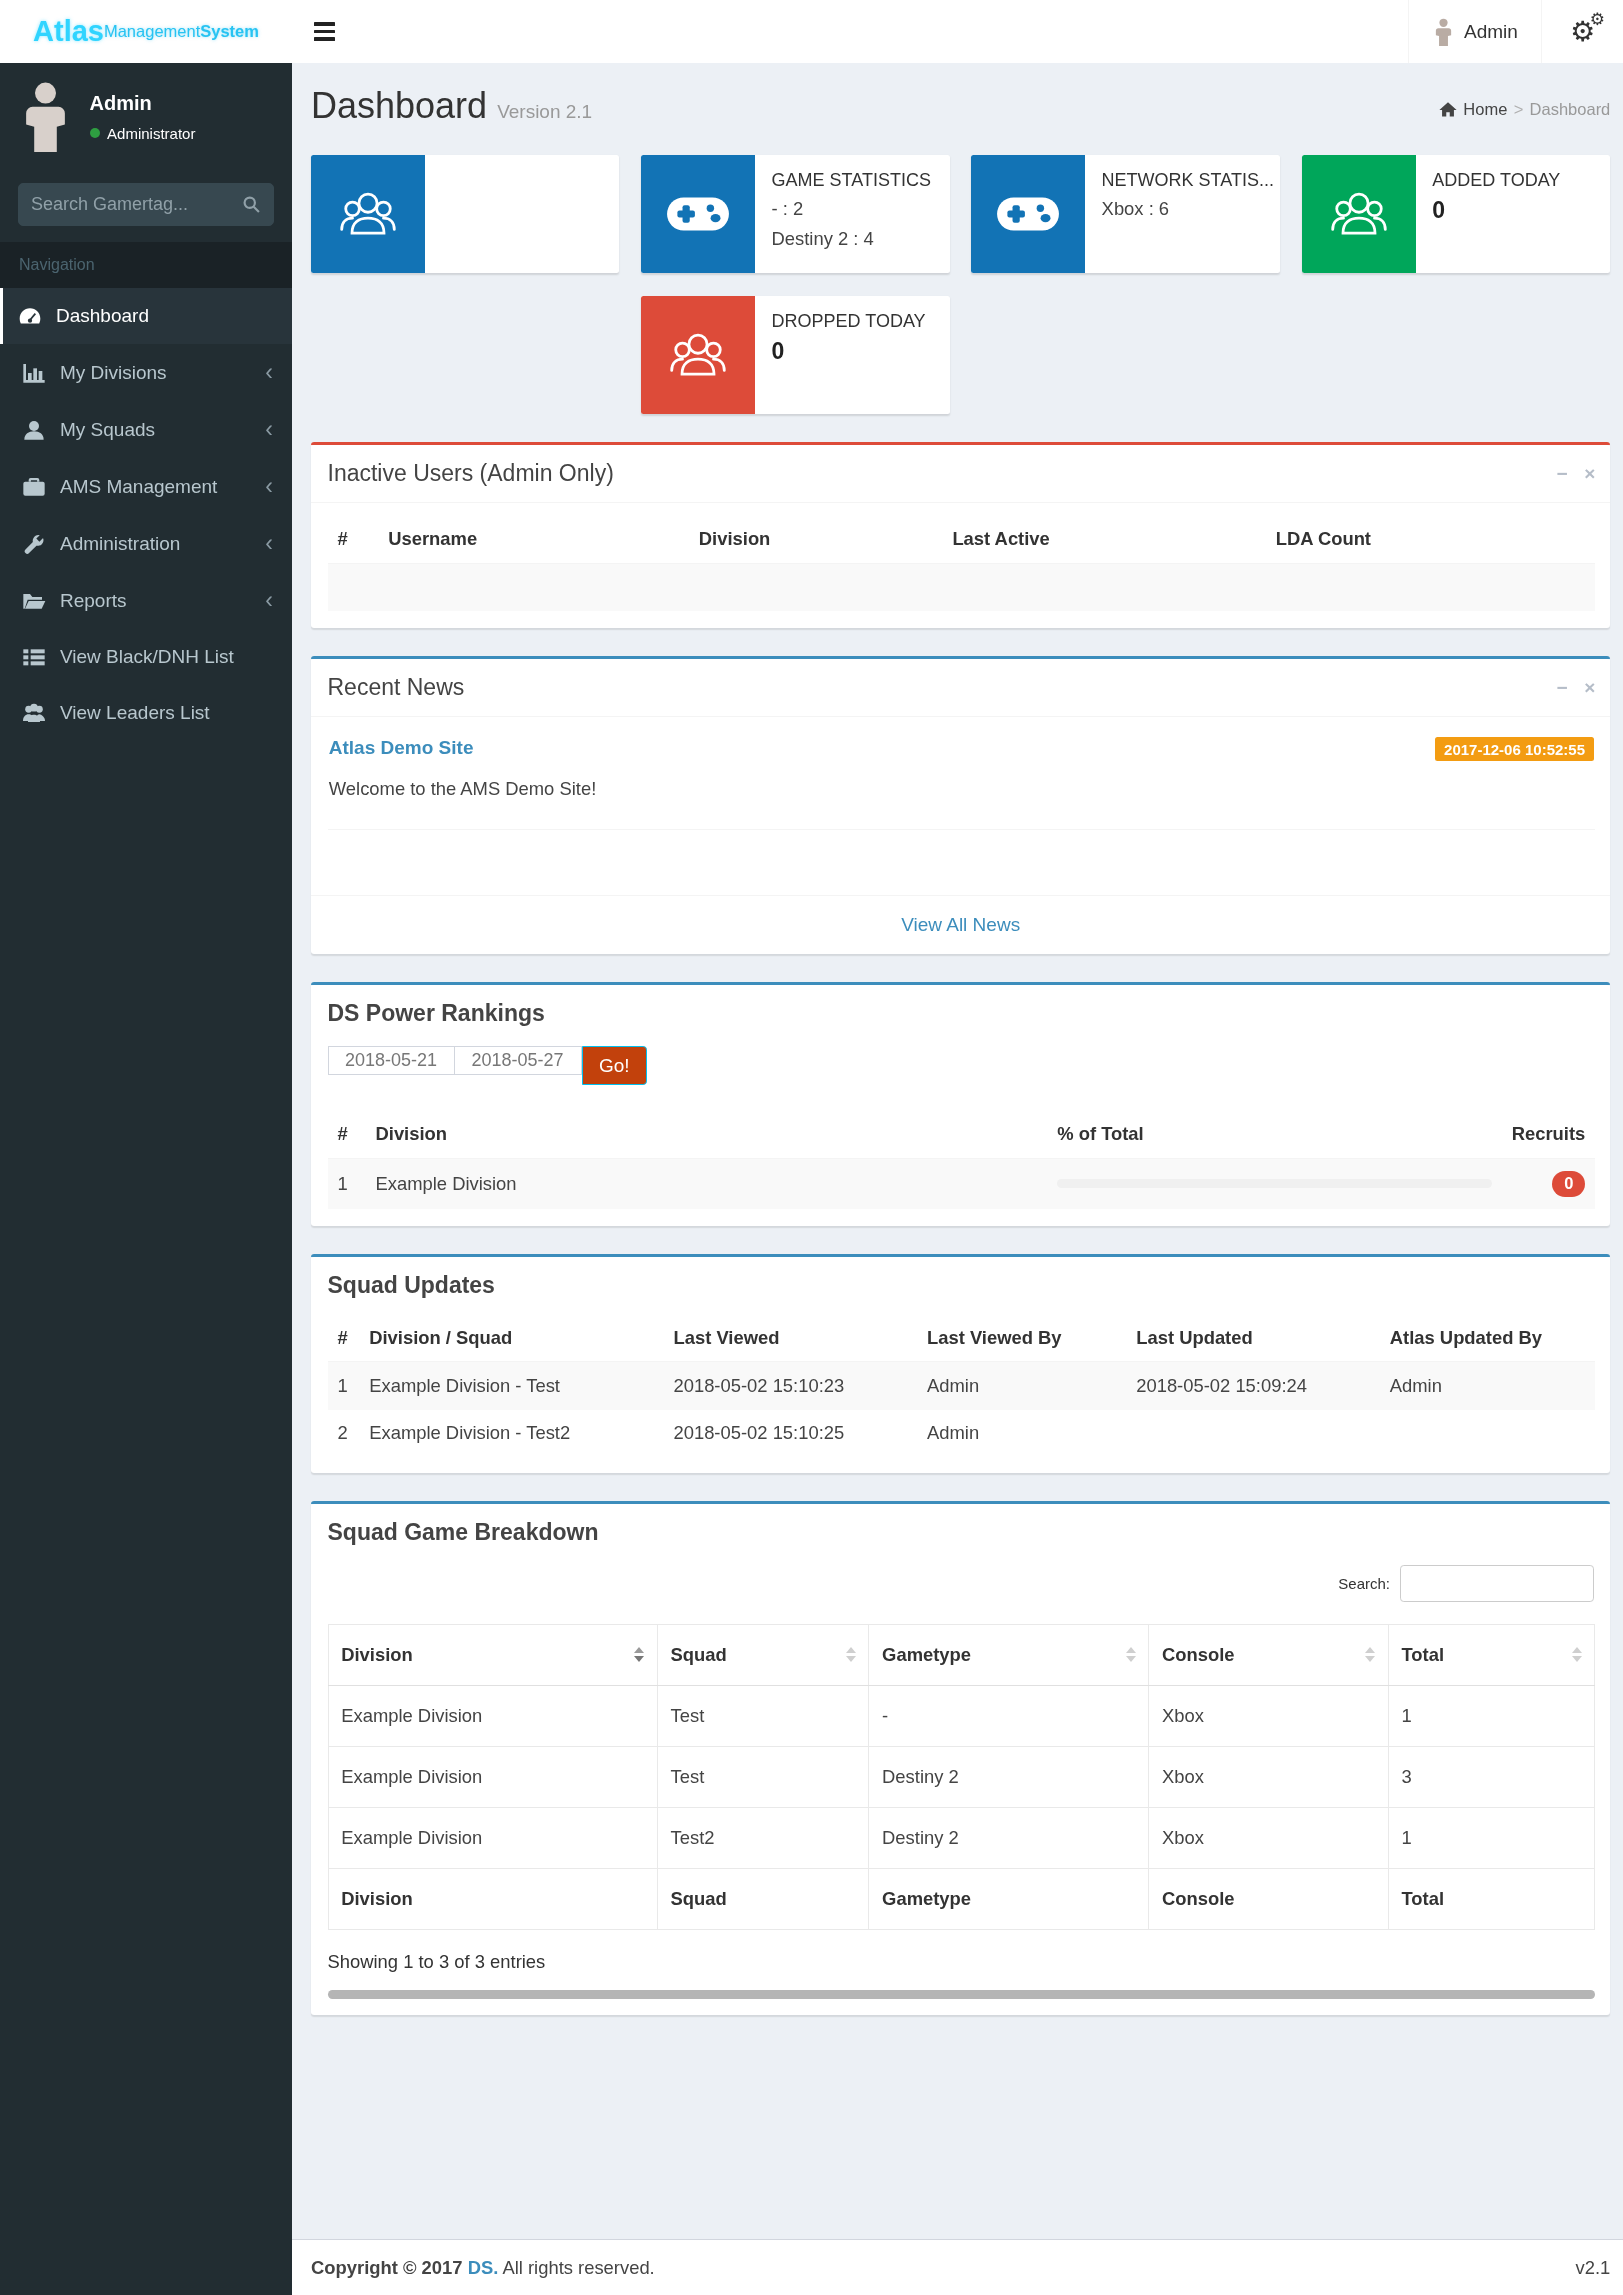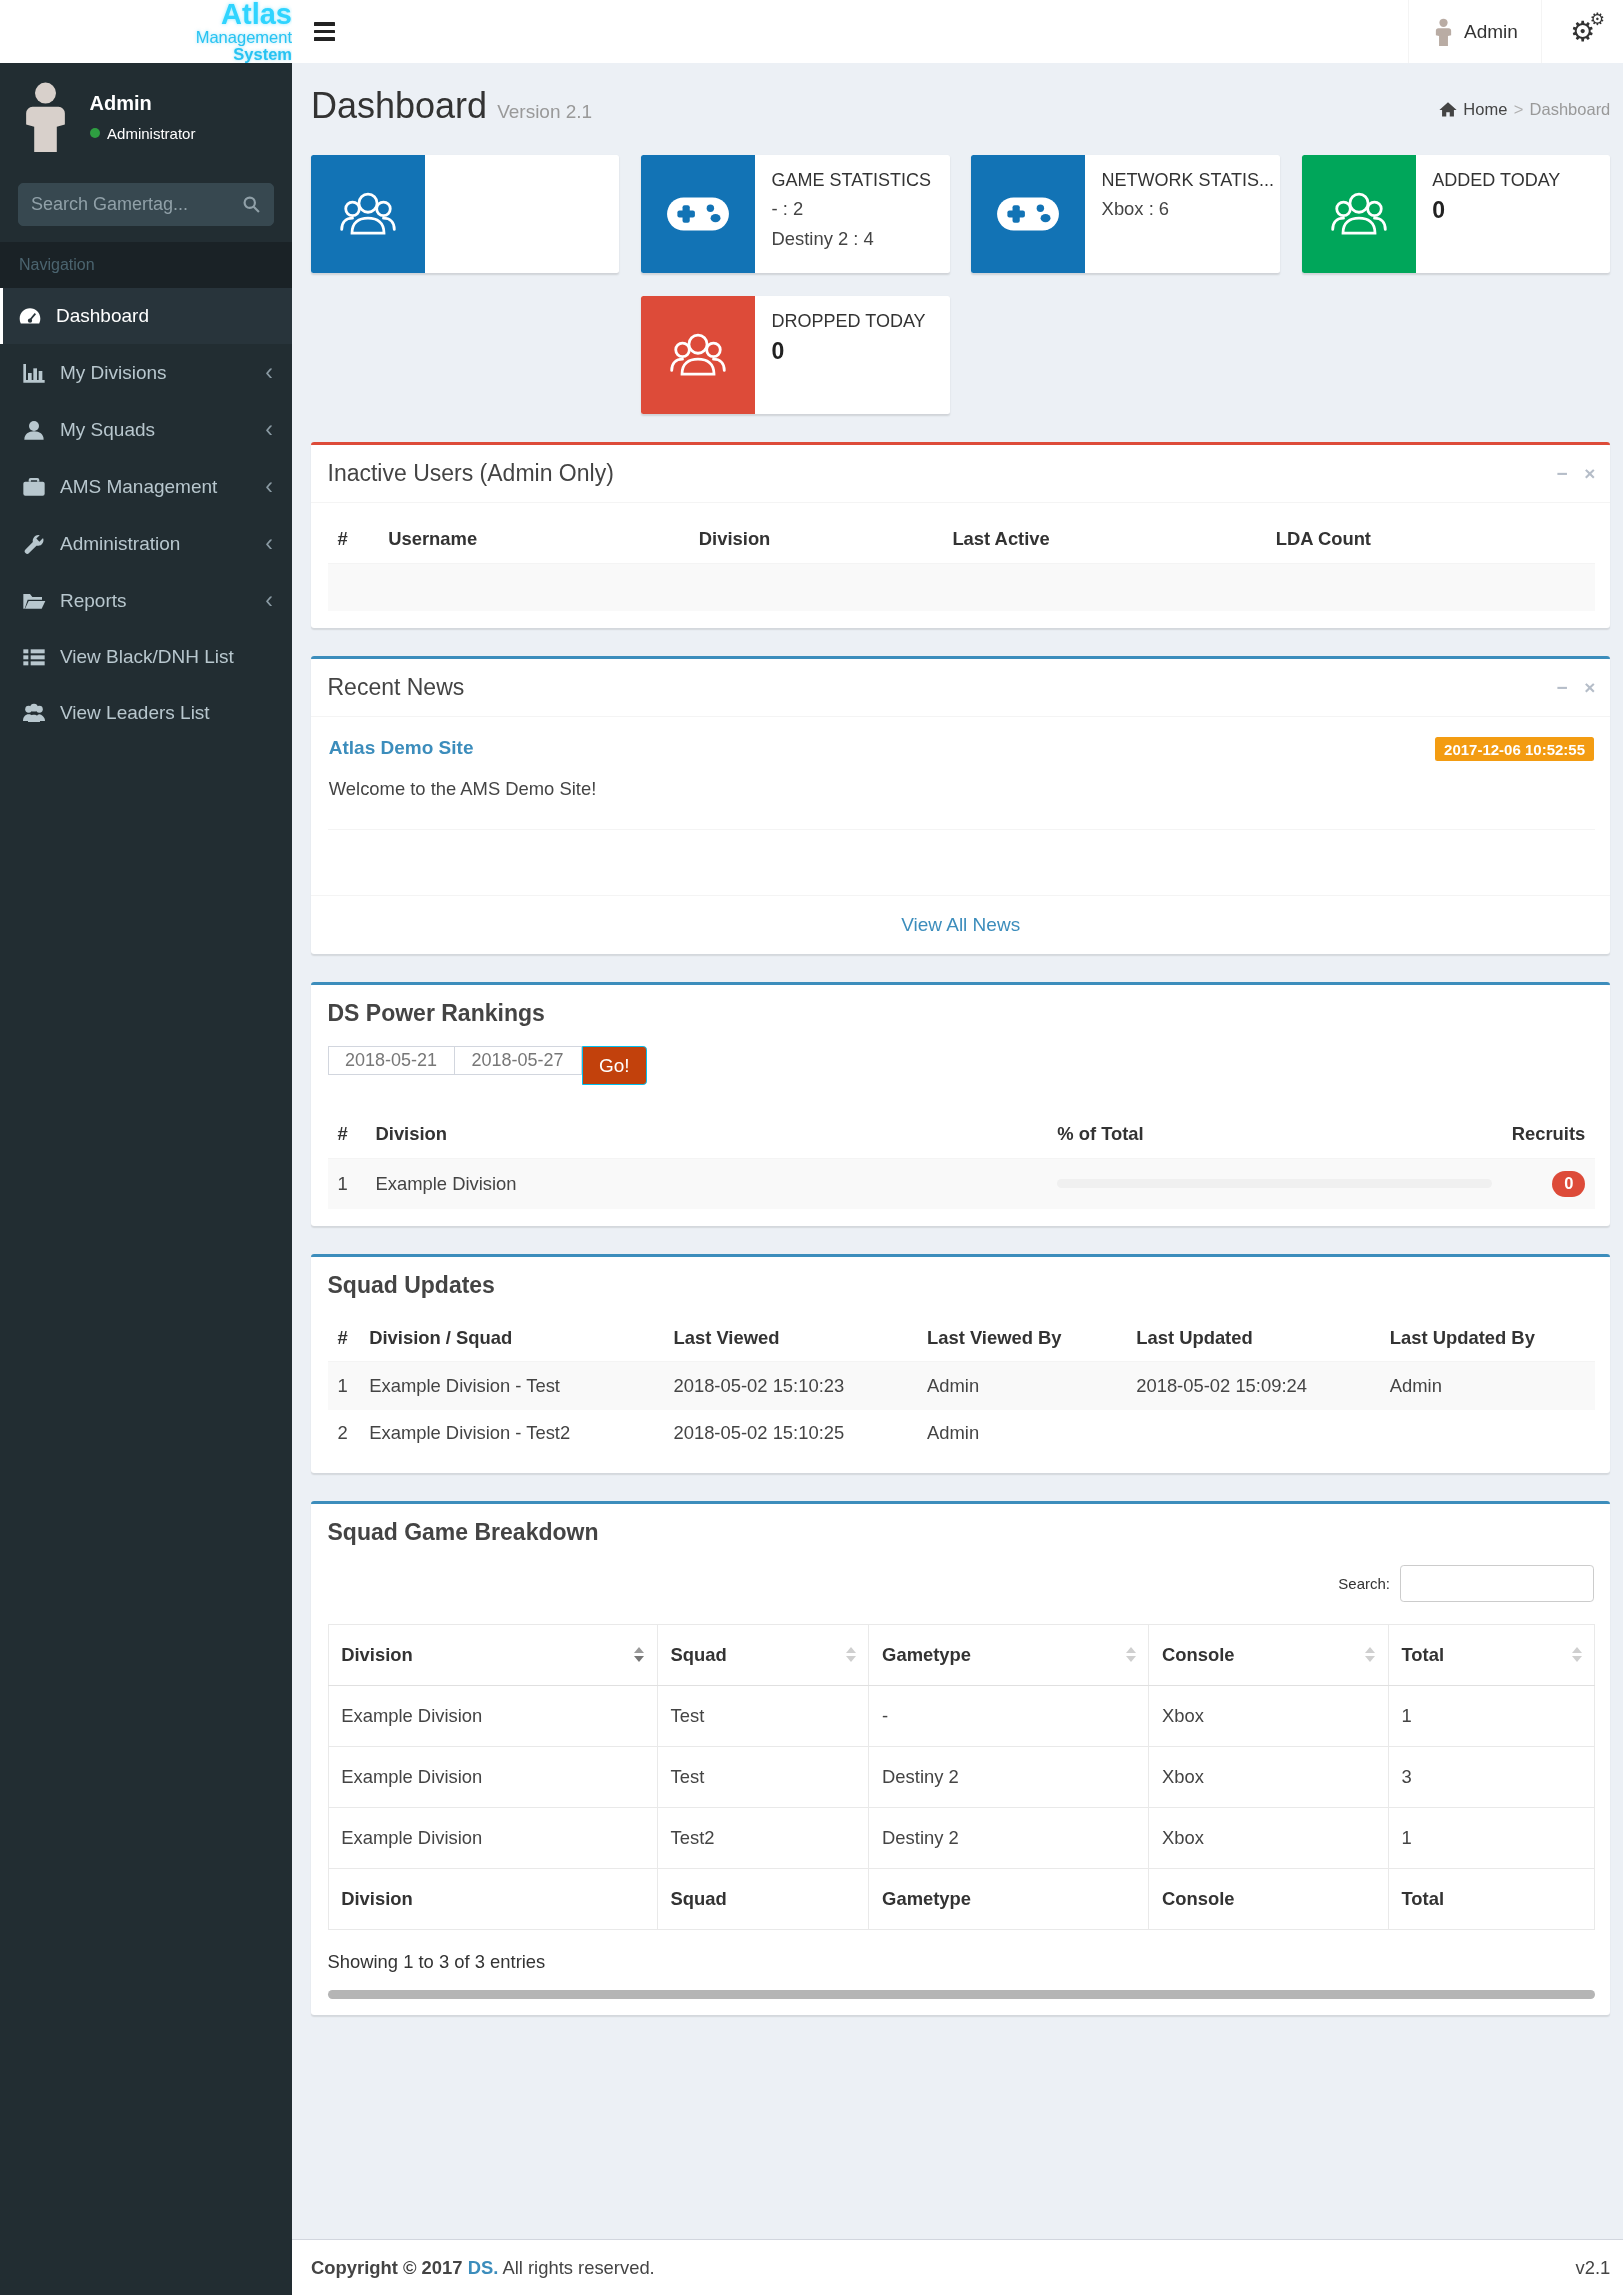--- a/index.html
+++ b/index.html
@@ -2,21 +2,21 @@
 <html style="font-size:10px"><head>
 <meta charset="utf-8">
 <style>
   *{box-sizing:border-box;margin:0;padding:0}
   html,body{margin:0;padding:0;background:#d8dce3}
   body{font-family:"Liberation Sans","DejaVu Sans",sans-serif;font-size:18px;color:#333}
   .app{width:1623px;height:2295px;display:flex;flex-direction:column;background:#ecf0f5;overflow:hidden}
 
   
   .topbar{height:63px;display:flex;flex:0 0 auto;background:#fff}
-  .logo{width:292px;background:#fff;display:flex;flex-direction:column;align-items:flex-end;justify-content:center;line-height:1.02;cursor:pointer}
+  .logo{width:292px;background:#fff;display:flex;flex-direction:row;align-items:center;justify-content:center;line-height:1.02;cursor:pointer}
   .logo .l1{font-size:29px;font-weight:700;color:#2fd4ff;text-shadow:0 0 3.8px rgba(47,212,255,.55)}
   .logo .l2{font-size:16.5px;font-weight:400;color:#27c3f2;text-shadow:0 0 3.2px rgba(39,195,242,.5)}
   .logo .l3{font-size:16.5px;font-weight:700;color:#27c3f2;text-shadow:0 0 3.2px rgba(39,195,242,.5)}
   .nav{flex:1;display:flex;align-items:stretch;background:#fff}
   .hamburger{display:flex;flex-direction:column;justify-content:center;gap:4.4px;padding:0 21.6px;cursor:pointer}
   .hamburger span{display:block;width:21.6px;height:3.2px;background:#222;border-radius:0.6px}
   .nav-right{margin-left:auto;display:flex;align-items:stretch}
   .nav-user{display:flex;align-items:center;gap:9px;padding:0 23px;border-left:0.6px solid #f4f4f4;cursor:pointer}
   .nav-user .avatar-sm{width:23px;height:28px;color:#b9aca4}
   .nav-user .uname{font-size:19px;color:#333}
@@ -475,21 +475,21 @@
           </div>
           <div class="box-body" style="padding-top:0">
             <table>
               <thead>
                 <tr>
                   <th style="width:2.5%">#</th>
                   <th style="width:24%">Division / Squad</th>
                   <th style="width:20%">Last Viewed</th>
                   <th style="width:16.5%">Last Viewed By</th>
                   <th style="width:20%">Last Updated</th>
-                  <th>Last Updated By</th>
+                  <th>Atlas Updated By</th>
                 </tr>
               </thead>
               <tbody>
                 <tr class="striped">
                   <td>1</td>
                   <td>Example Division - Test</td>
                   <td>2018-05-02 15:10:23</td>
                   <td>Admin</td>
                   <td>2018-05-02 15:09:24</td>
                   <td>Admin</td>

